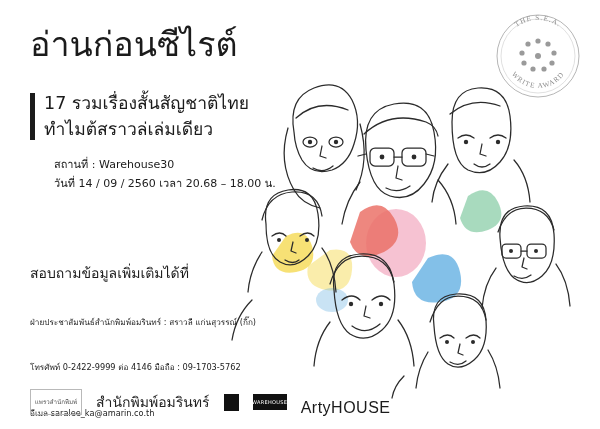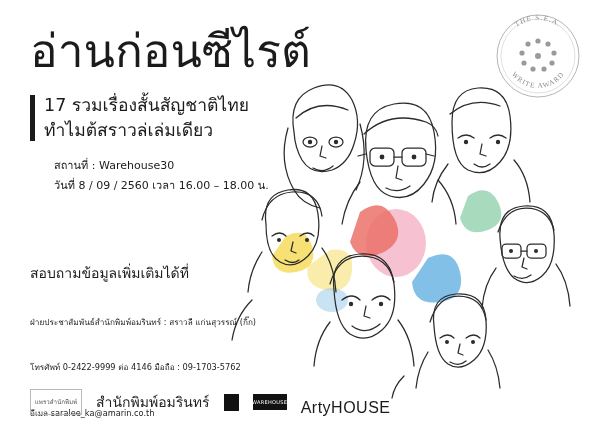--- a/index.html
+++ b/index.html
@@ -41,29 +41,29 @@
   }
 
   
   .headline {
     position: absolute;
     left: 30px;
     top: 26px;
     z-index: 5;
   }
   .title-main {
-    font-size: 46px;
+    font-size: 34px;
     line-height: 1.1;
     color: #1b1b1b;
     font-weight: normal;
     white-space: nowrap;
     font-family: "DejaVu Sans", "Liberation Sans", sans-serif;
   }
   .subtitle-wrap {
-    margin-top: 16px;
+    margin-top: 28px;
     display: flex;
     align-items: flex-start;
   }
   .subtitle-bar {
     width: 5px;
     background: #1b1b1b;
     align-self: stretch;
     margin-right: 9px;
     margin-top: 2px;
     margin-bottom: 2px;
@@ -312,21 +312,21 @@
     <div class="title-main">อ่านก่อนซีไรต์</div>
     <div class="subtitle-wrap">
       <div class="subtitle-bar"></div>
       <div class="subtitle-lines">
         <div class="subtitle-line">17 รวมเรื่องสั้นสัญชาติไทย</div>
         <div class="subtitle-line">ทำไมต้สราวล่เล่มเดียว</div>
       </div>
     </div>
     <div class="venue-block">
       <div class="venue-line">สถานที่ : Warehouse30</div>
-      <div class="venue-line">วันที่  8 / 09 / 2560 เวลา 16.00 – 18.00 น.</div>
+      <div class="venue-line">วันที่  14 / 09 / 2560 เวลา 20.68 – 18.00 น.</div>
     </div>
   </div>
 
   <div class="contact">
     <div class="contact-heading">สอบถามข้อมูลเพิ่มเติมได้ที่</div>
 
     <div class="contact-group">
       <div class="contact-line">ฝ่ายประชาสัมพันธ์สำนักพิมพ์อมรินทร์ : สราวลี แก่นสุวรรณ์ (กิ๊ก)</div>
       <div class="contact-line">โทรศัพท์ 0-2422-9999 ต่อ 4146 มือถือ : 09-1703-5762</div>
       <div class="contact-line">อีเมล saralee_ka@amarin.co.th</div>

